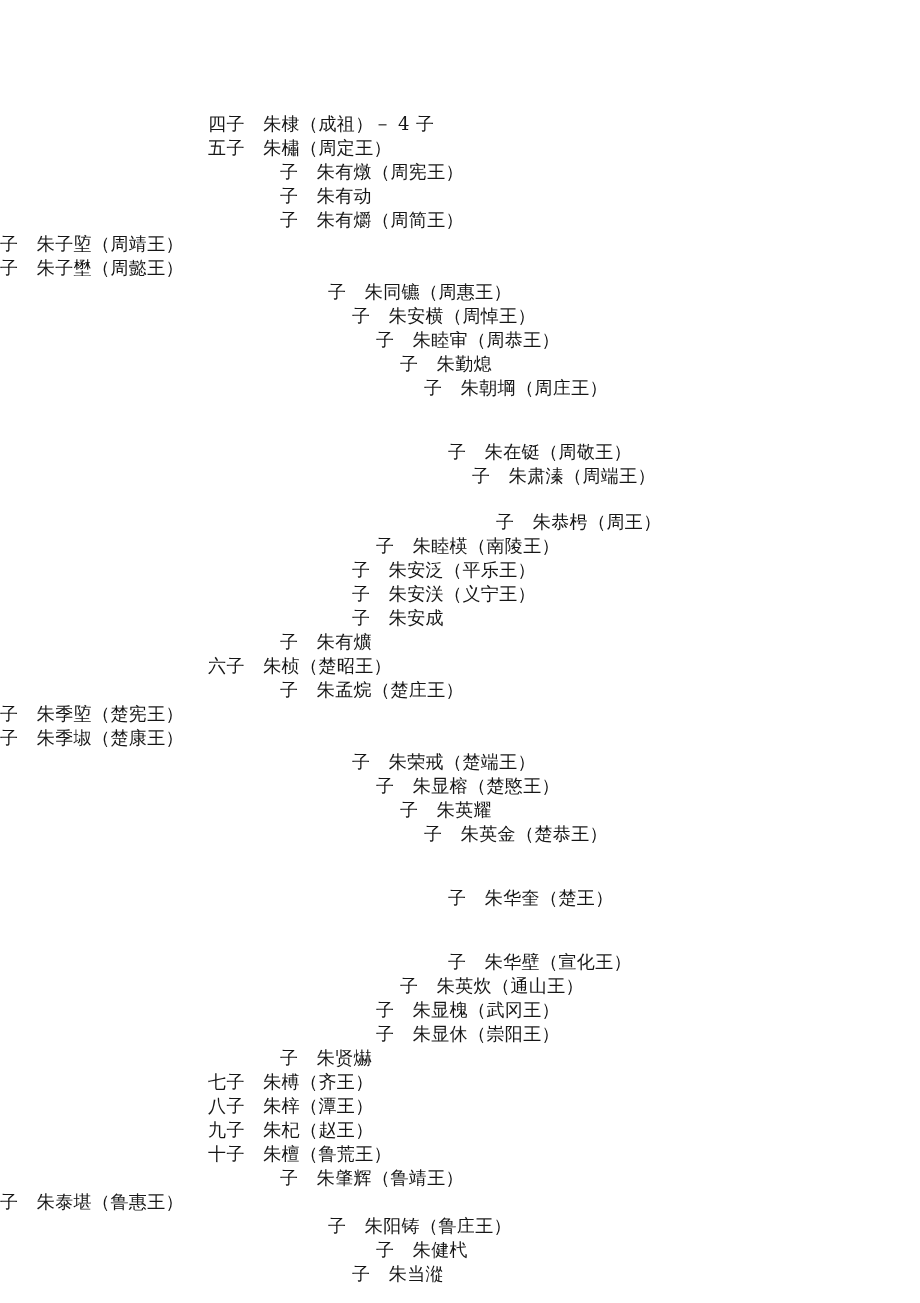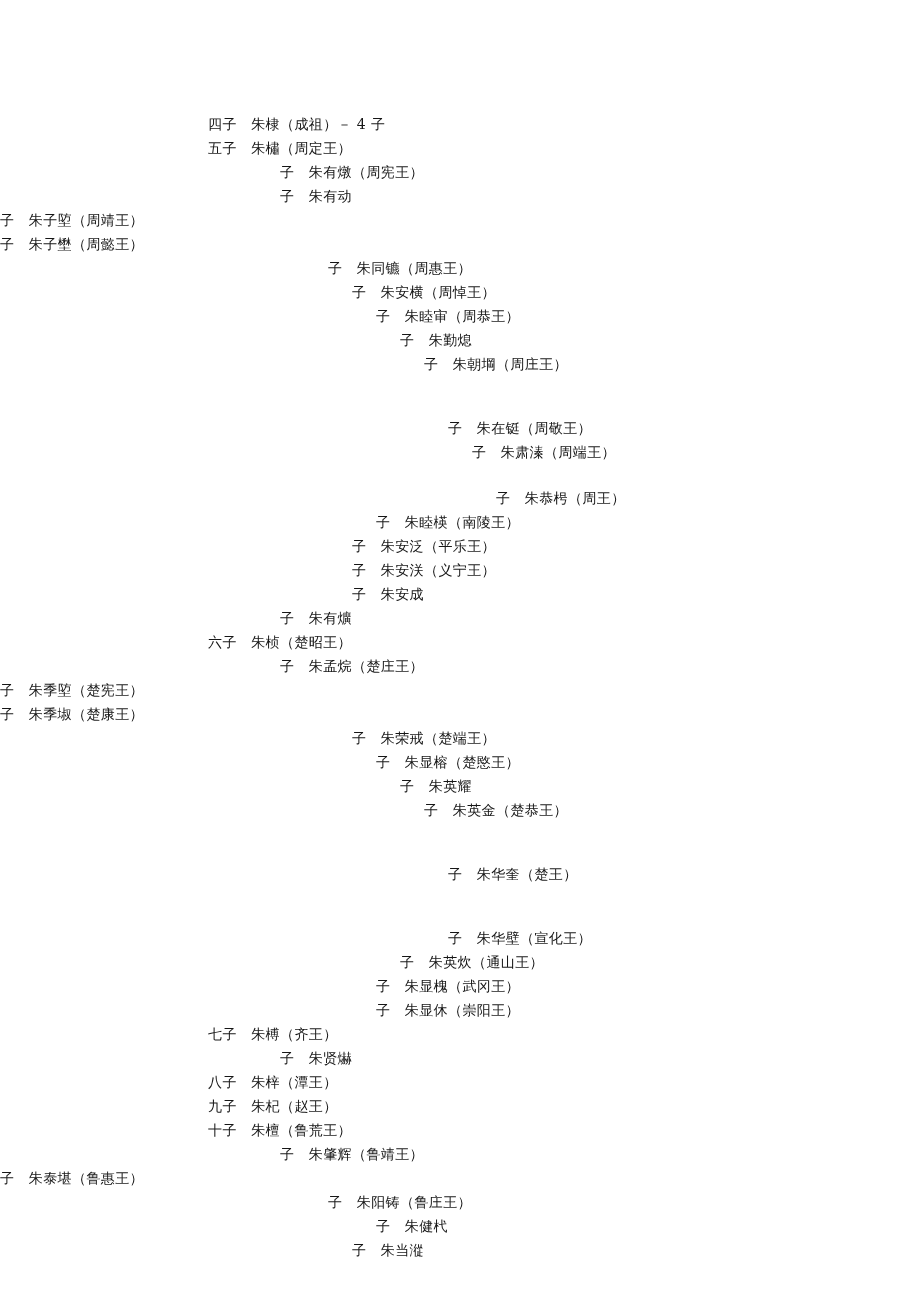--- a/index.html
+++ b/index.html
@@ -30,21 +30,21 @@
 
   .lineage-list {
     margin: 0;
     padding: 0;
     list-style: none;
   }
 
   .lineage-line {
     height: 24px;
     line-height: 24px;
-    font-size: 14px;
+    font-size: 18px;
     white-space: nowrap;
     letter-spacing: 0.4px;
     color: #161616;
   }
 
   
   .lvl-0  { padding-left: 208px; }
   .lvl-3  { padding-left: 280px; }
   .lvl-4  { }
   .lvl-5  { padding-left: 328px; }
@@ -58,20 +58,21 @@
 </style>
 </head>
 <body>
 
 <div id="genealogy-page">
   <div class="lineage-list" id="lineage-list">
       <div class="lineage-line lvl-0">四子　朱棣（成祖）－ 4 子</div>
       <div class="lineage-line lvl-0">五子　朱橚（周定王）</div>
       <div class="lineage-line lvl-3">子　朱有燉（周宪王）</div>
       <div class="lineage-line lvl-3">子　朱有动</div>
+      <div class="lineage-line lvl-3">子　朱有爝（周简王）</div>
       <div class="lineage-line lvl-4">子　朱子埅（周靖王）</div>
       <div class="lineage-line lvl-4">子　朱子壄（周懿王）</div>
       <div class="lineage-line lvl-5">子　朱同镳（周惠王）</div>
       <div class="lineage-line lvl-6">子　朱安横（周悼王）</div>
       <div class="lineage-line lvl-7">子　朱睦审（周恭王）</div>
       <div class="lineage-line lvl-8">子　朱勤熄</div>
       <div class="lineage-line lvl-9">子　朱朝堈（周庄王）</div>
       <div class="lineage-line lvl-10">子　朱在铤（周敬王）</div>
       <div class="lineage-line lvl-11">子　朱肃溱（周端王）</div>
       <div class="lineage-line lvl-12">子　朱恭枵（周王）</div>
@@ -86,22 +87,22 @@
       <div class="lineage-line lvl-4">子　朱季埱（楚康王）</div>
       <div class="lineage-line lvl-6">子　朱荣戒（楚端王）</div>
       <div class="lineage-line lvl-7">子　朱显榕（楚愍王）</div>
       <div class="lineage-line lvl-8">子　朱英耀</div>
       <div class="lineage-line lvl-9">子　朱英金（楚恭王）</div>
       <div class="lineage-line lvl-10">子　朱华奎（楚王）</div>
       <div class="lineage-line lvl-10">子　朱华壁（宣化王）</div>
       <div class="lineage-line lvl-8">子　朱英炊（通山王）</div>
       <div class="lineage-line lvl-7">子　朱显槐（武冈王）</div>
       <div class="lineage-line lvl-7">子　朱显休（崇阳王）</div>
+      <div class="lineage-line lvl-3">子　朱贤爀</div>
       <div class="lineage-line lvl-0">七子　朱榑（齐王）</div>
-      <div class="lineage-line lvl-3">子　朱贤爀</div>
       <div class="lineage-line lvl-0">八子　朱梓（潭王）</div>
       <div class="lineage-line lvl-0">九子　朱杞（赵王）</div>
       <div class="lineage-line lvl-0">十子　朱檀（鲁荒王）</div>
       <div class="lineage-line lvl-3">子　朱肇辉（鲁靖王）</div>
       <div class="lineage-line lvl-4">子　朱泰堪（鲁惠王）</div>
       <div class="lineage-line lvl-5">子　朱阳铸（鲁庄王）</div>
       <div class="lineage-line lvl-7">子　朱健杙</div>
       <div class="lineage-line lvl-6">子　朱当漎</div>
     </div>
 </div>

